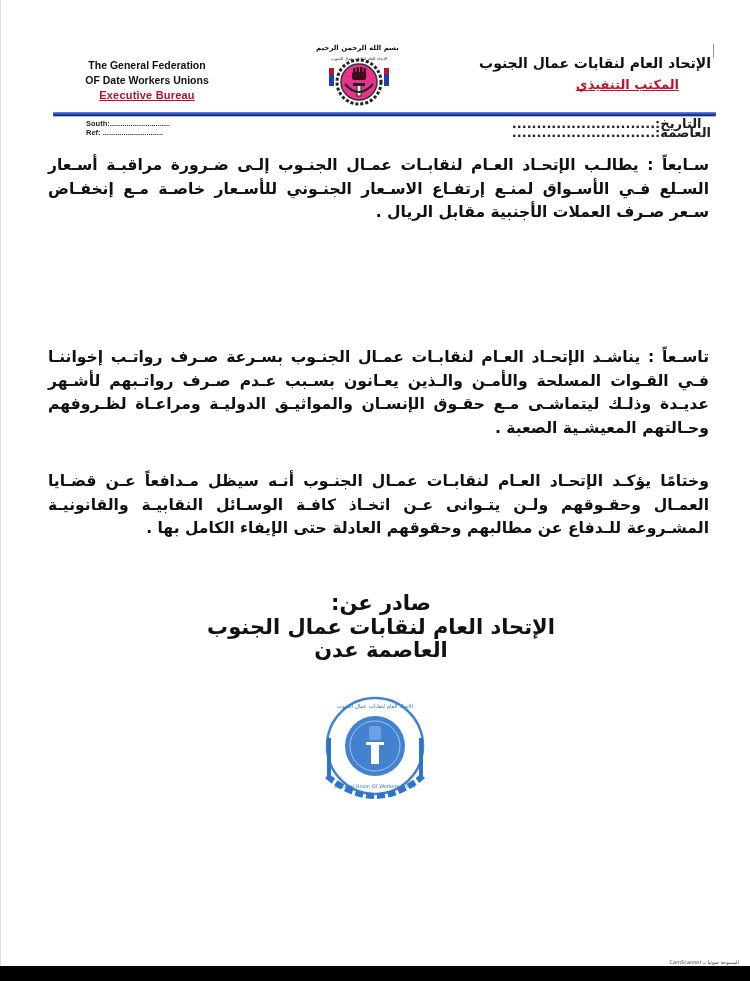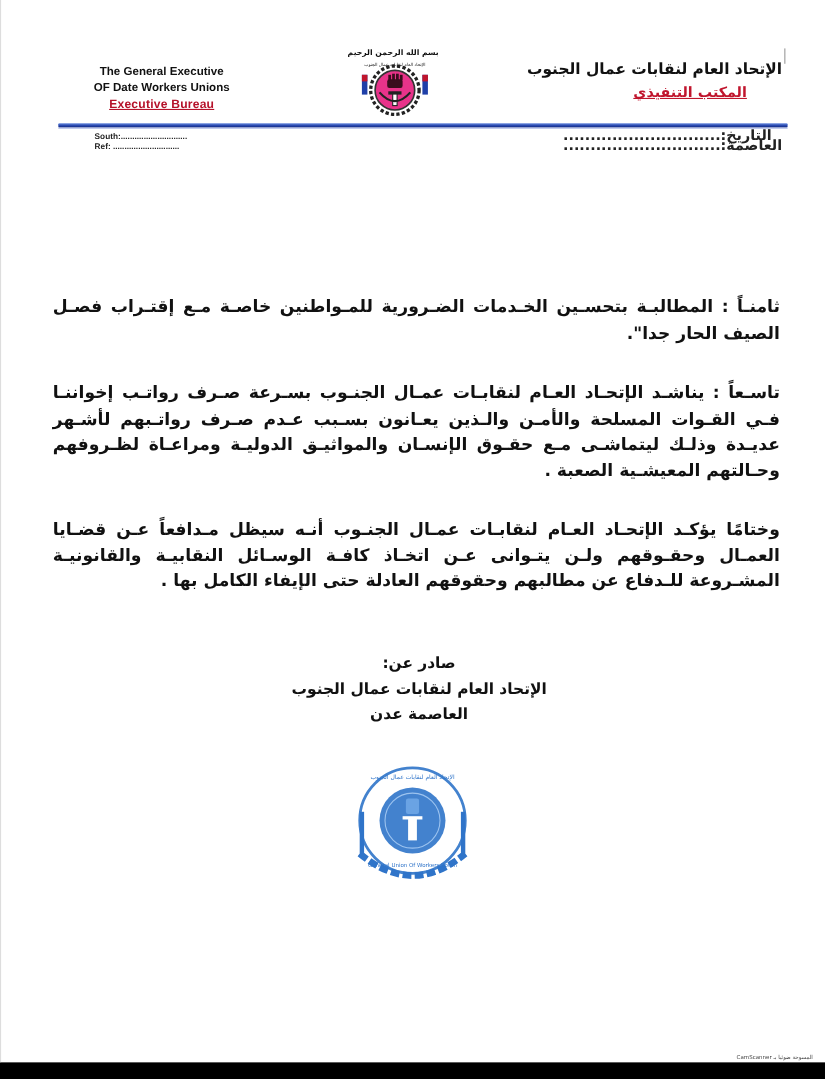--- a/index.html
+++ b/index.html
@@ -39,34 +39,34 @@
     text-align-last: right;
     font-family: "DejaVu Sans", sans-serif; font-weight: bold; font-size: 15.6px; color: #111;
     line-height: 23.6px; letter-spacing: -0.1px;
   }
   .p1 { top: 154px; }
   .p2 { top: 268px; }
   .p3 { top: 346px; }
   .p4 { top: 470px; }
 
   .sign { position: absolute; left: 200px; width: 360px; top: 592px; text-align: center; direction: rtl;
-    font-family: "DejaVu Sans", sans-serif; font-weight: bold; font-size: 14px; color: #111; line-height: 23.5px; }
+    font-family: "DejaVu Sans", sans-serif; font-weight: bold; font-size: 21px; color: #111; line-height: 23.5px; }
   .sign .date-num { text-decoration: underline; }
 
   .stamp { position: absolute; left: 318px; top: 688px; width: 112px; height: 120px; }
 
   .scan-mark { position: absolute; right: 12px; top: 959px; font-family: "DejaVu Sans", sans-serif; font-size: 5px; color: #444; direction: rtl; }
 </style>
 </head>
 <body>
 
 <div class="page">
 
   <div class="hdr-en">
-    <div class="l1">The General Executive</div>
+    <div class="l1">The General Federation</div>
     <div class="l2">OF Date Workers Unions</div>
     <div class="l3">Executive Bureau</div>
   </div>
 
   <div class="basmala">بسم الله الرحمن الرحيم</div>
 
   <svg class="logo" viewBox="0 0 80 52">
 
     <circle cx="40" cy="28" r="22" fill="none" stroke="#222" stroke-width="3" stroke-dasharray="3 2"></circle>
     <circle cx="40" cy="28" r="18" fill="#e8338a" stroke="#333" stroke-width="1.5"></circle>
@@ -99,21 +99,21 @@
 
   <div class="meta-en">
     <div>South:.............................</div>
     <div>Ref: .............................</div>
   </div>
   <div class="meta-ar">
     <div>التاريخ:.............................</div>
     <div>العاصمة:.............................</div>
   </div>
 
-  <div class="body-text p2">ثامنـاً : المطالبـة بتحسـين الخـدمات الضـرورية للمـواطنين خاصـة مـع إقتـراب فصـل الصيف الحار جدا".</div>
+  <div class="body-text p1">سـابعاً : يطالـب الإتحـاد العـام لنقابـات عمـال الجنـوب إلـى ضـرورة مراقبـة أسـعار السـلع فـي الأسـواق لمنـع إرتفـاع الاسـعار الجنـوني للأسـعار خاصـة مـع إنخفـاض سـعر صـرف العملات الأجنبية مقابل الريال .</div>
   <div class="body-text p4">وختامًا يؤكـد الإتحـاد العـام لنقابـات عمـال الجنـوب أنـه سيظل مـدافعاً عـن قضـايا العمـال وحقـوقهم ولـن يتـوانى عـن اتخـاذ كافـة الوسـائل النقابيـة والقانونيـة المشـروعة للـدفاع عن مطالبهم وحقوقهم العادلة حتى الإيفاء الكامل بها .</div>
   <div class="body-text p3">تاسـعاً : يناشـد الإتحـاد العـام لنقابـات عمـال الجنـوب بسـرعة صـرف رواتـب إخواننـا فـي القـوات المسلحة والأمـن والـذين يعـانون بسـبب عـدم صـرف رواتـبهم لأشـهر عديـدة وذلـك ليتماشـى مـع حقـوق الإنسـان والمواثيـق الدوليـة ومراعـاة لظـروفهم وحـالتهم المعيشـية الصعبة .</div>
 
   <div class="sign">
     <div>صادر عن:</div>
     <div>الإتحاد العام لنقابات عمال الجنوب</div>
     <div>العاصمة عدن</div>
   </div>
 
   <svg class="stamp" viewBox="0 0 112 120">

